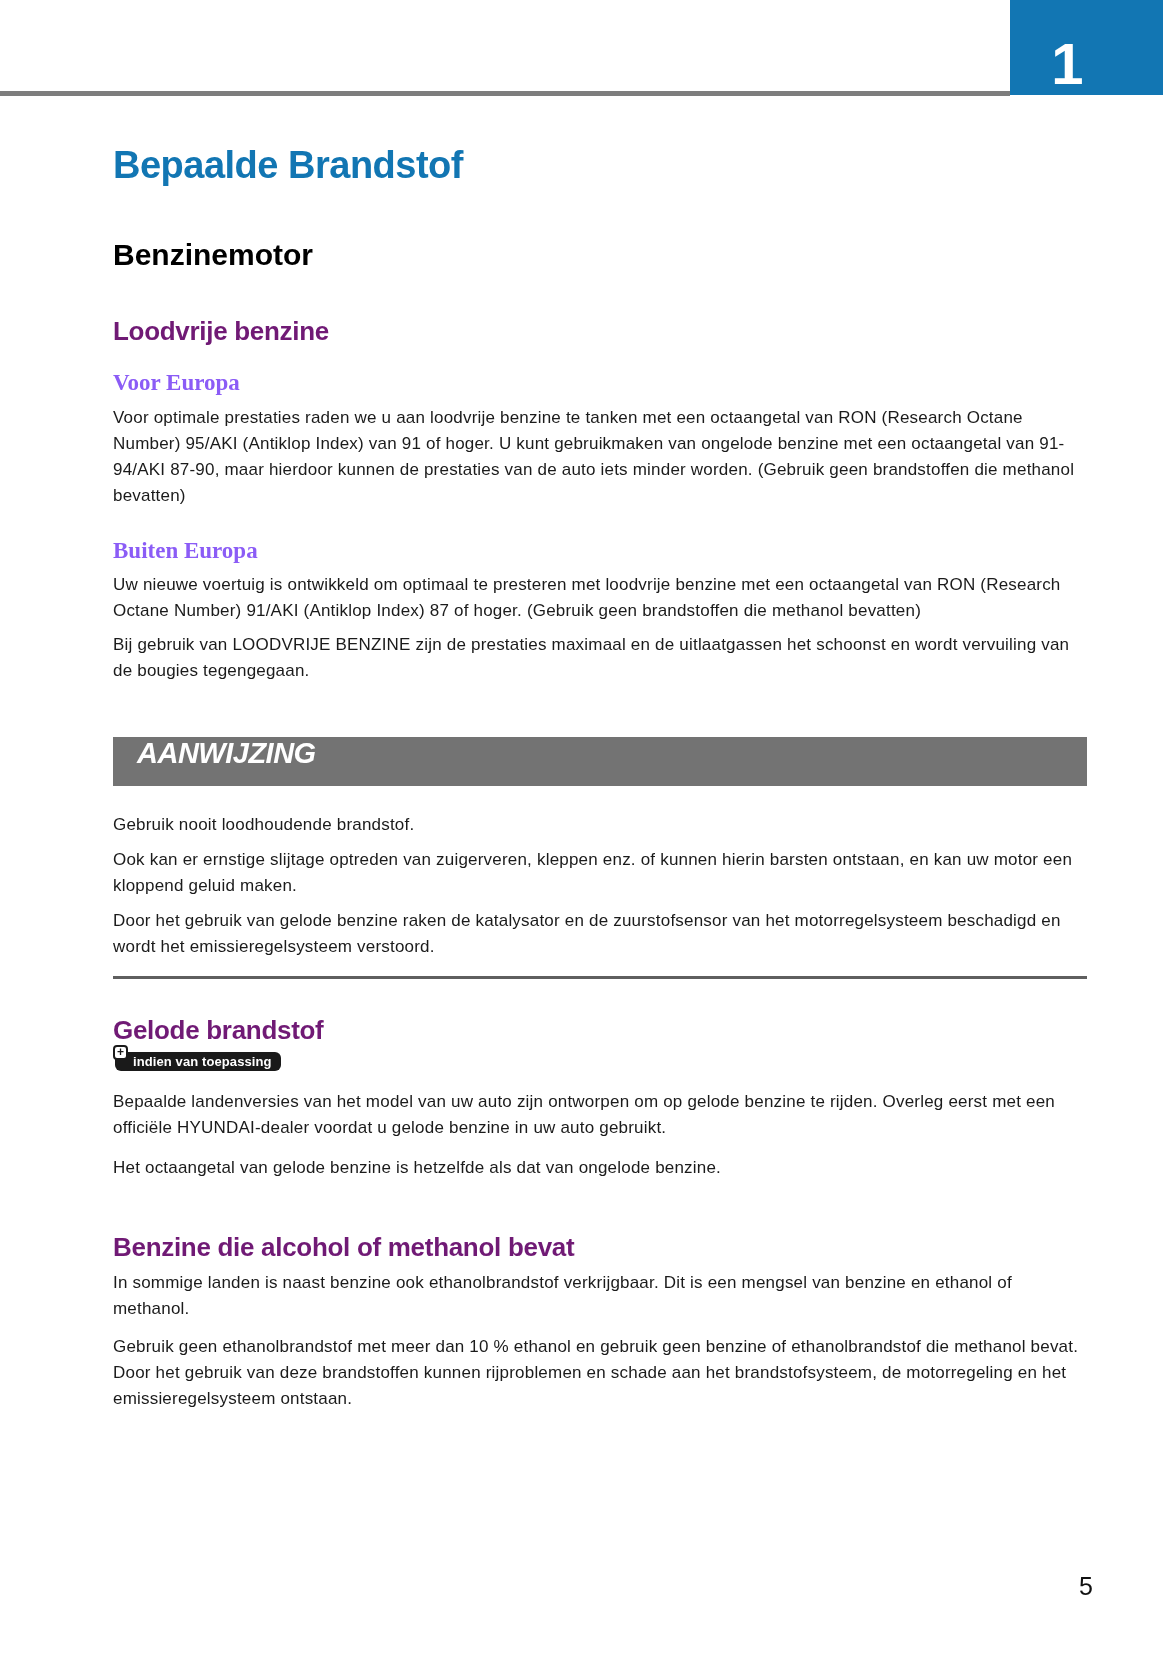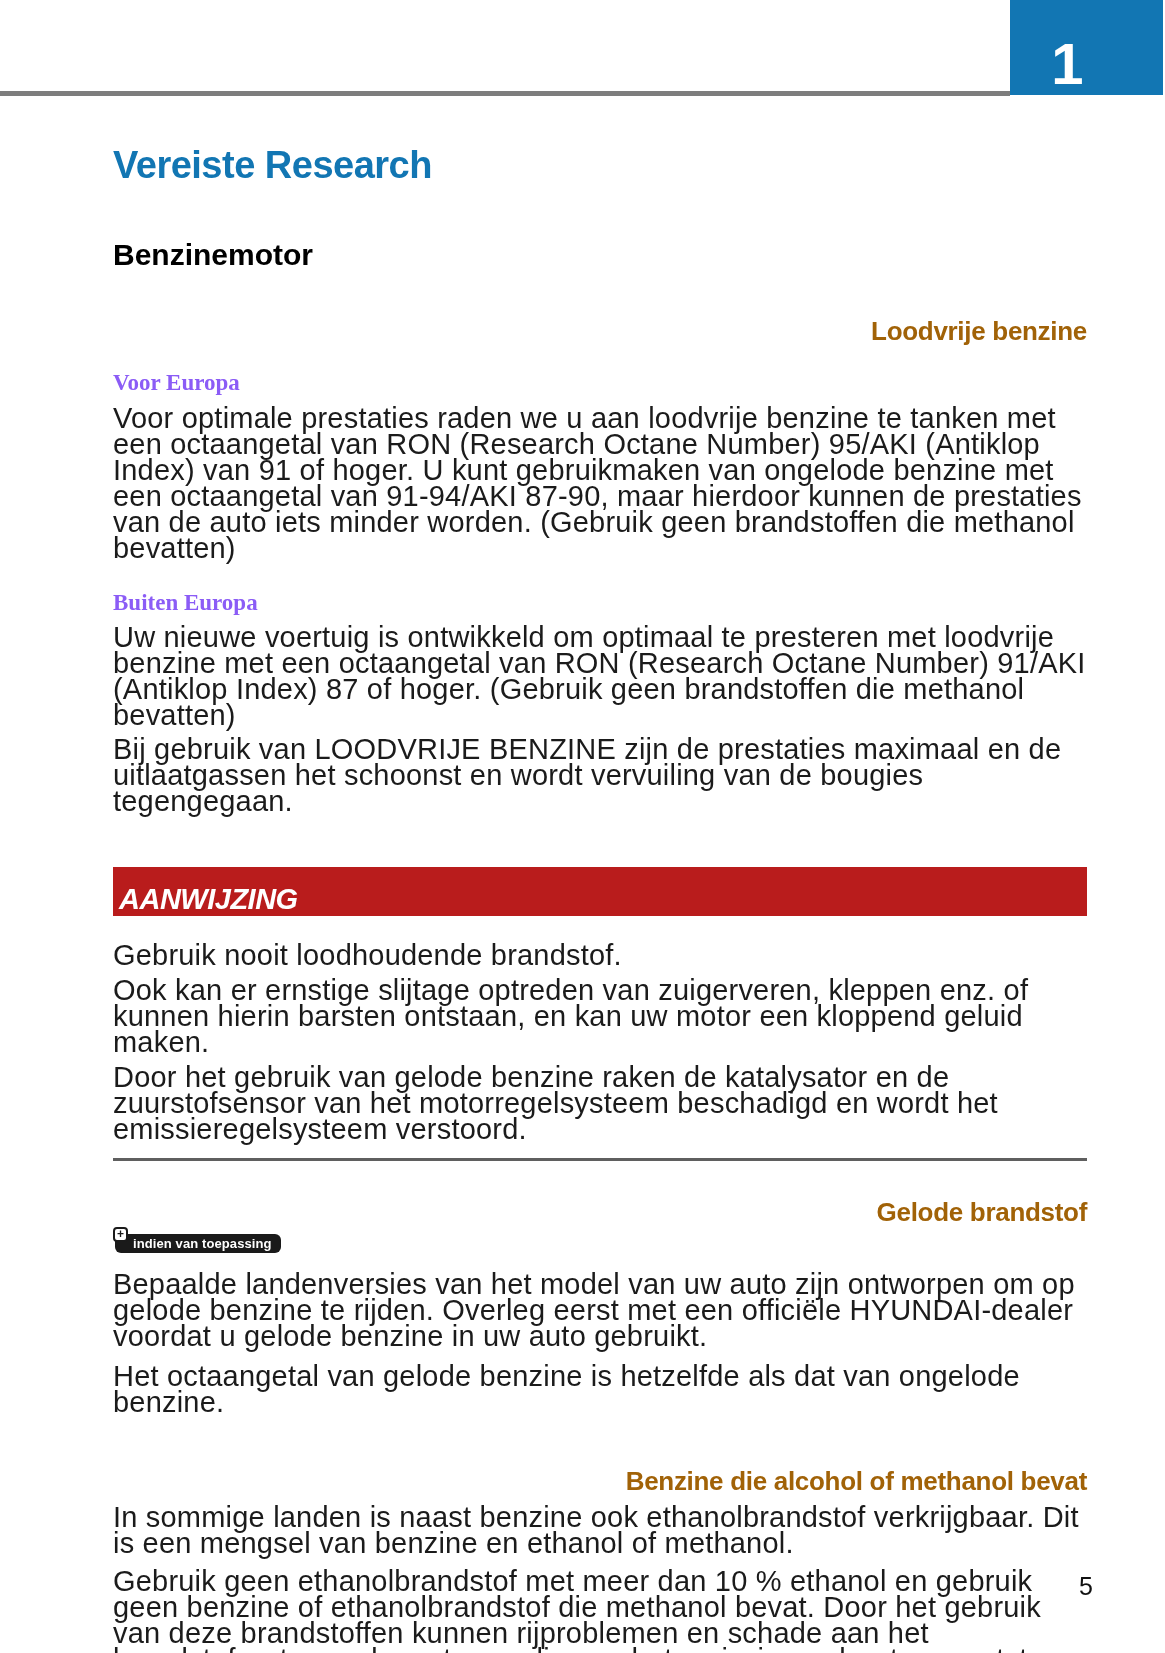--- a/index.html
+++ b/index.html
@@ -52,48 +52,47 @@
     letter-spacing: -0.5px;
   }
   h2.doc-subtitle {
     margin-top: 50px;
     color: #000000;
     font-size: 30px;
     line-height: 36px;
     font-weight: 700;
   }
   h3.sect {
-    color: #a16207;
+    color: #701a75;
     font-size: 26px;
     line-height: 32px;
     font-weight: 700;
     letter-spacing: -0.3px;
-    text-align: right;
   }
   h4.serif-head {
     font-family: "Liberation Serif", serif;
     color: #8b5cf6;
     font-size: 23px;
     line-height: 28px;
     font-weight: 700;
   }
   p.body {
     color: #1b1b1b;
-    font-size: 29px;
+    font-size: 17px;
     line-height: 26px;
     letter-spacing: 0.2px;
   }
   .notice-banner {
     margin-top: 53px;
     width: 100%;
     height: 49px;
-    background: #b91c1c;
+    background: #737373;
     display: flex;
-    align-items: flex-end;
-    padding-left: 6px;
+    align-items: flex-start;
+    padding-left: 24px;
   }
   .notice-banner .notice-title {
     color: #ffffff;
     font-size: 29px;
     font-weight: 700;
     font-style: italic;
     letter-spacing: -0.5px;
   }
   .divider {
     margin-top: 16px;
@@ -155,21 +154,21 @@
 
 <div class="page">
 
   <div class="chapter-tab">
     <span class="num">1</span>
   </div>
   <div class="top-rule"></div>
 
   <div class="content">
 
-    <h1 class="doc-title">Vereiste Research</h1>
+    <h1 class="doc-title">Bepaalde Brandstof</h1>
 
     <h2 class="doc-subtitle">Benzinemotor</h2>
 
     <h3 class="sect mt-42">Loodvrije benzine</h3>
 
     <h4 class="serif-head mt-22">Voor Europa</h4>
     <p class="body mt-8">Voor optimale prestaties raden we u aan loodvrije benzine te tanken met een octaangetal van RON (Research Octane Number) 95/AKI (Antiklop Index) van 91 of hoger. U kunt gebruikmaken van ongelode benzine met een octaangetal van 91-94/AKI 87-90, maar hierdoor kunnen de prestaties van de auto iets minder worden. (Gebruik geen brandstoffen die methanol bevatten)</p>
 
     <h4 class="serif-head mt-28">Buiten Europa</h4>
     <p class="body mt-7">Uw nieuwe voertuig is ontwikkeld om optimaal te presteren met loodvrije benzine met een octaangetal van RON (Research Octane Number) 91/AKI (Antiklop Index) 87 of hoger. (Gebruik geen brandstoffen die methanol bevatten)</p>

